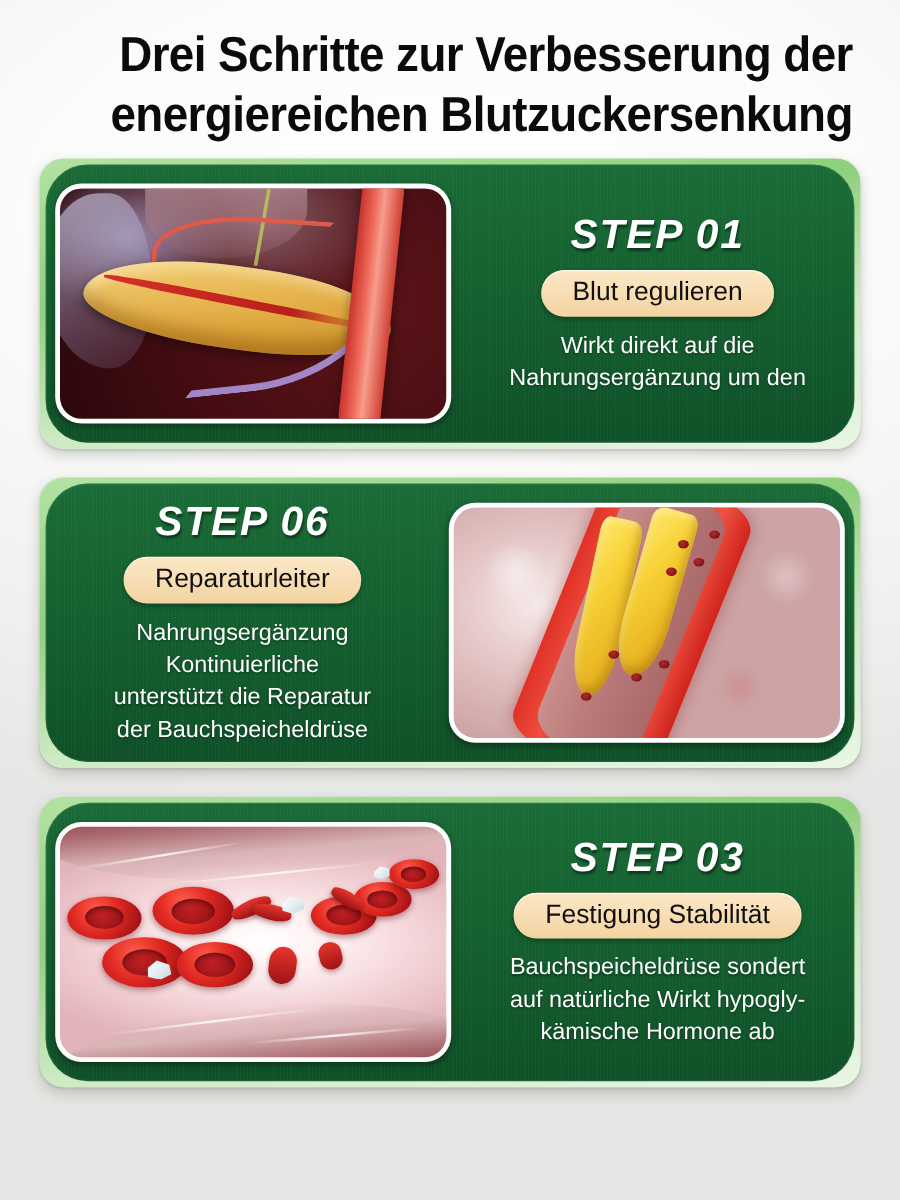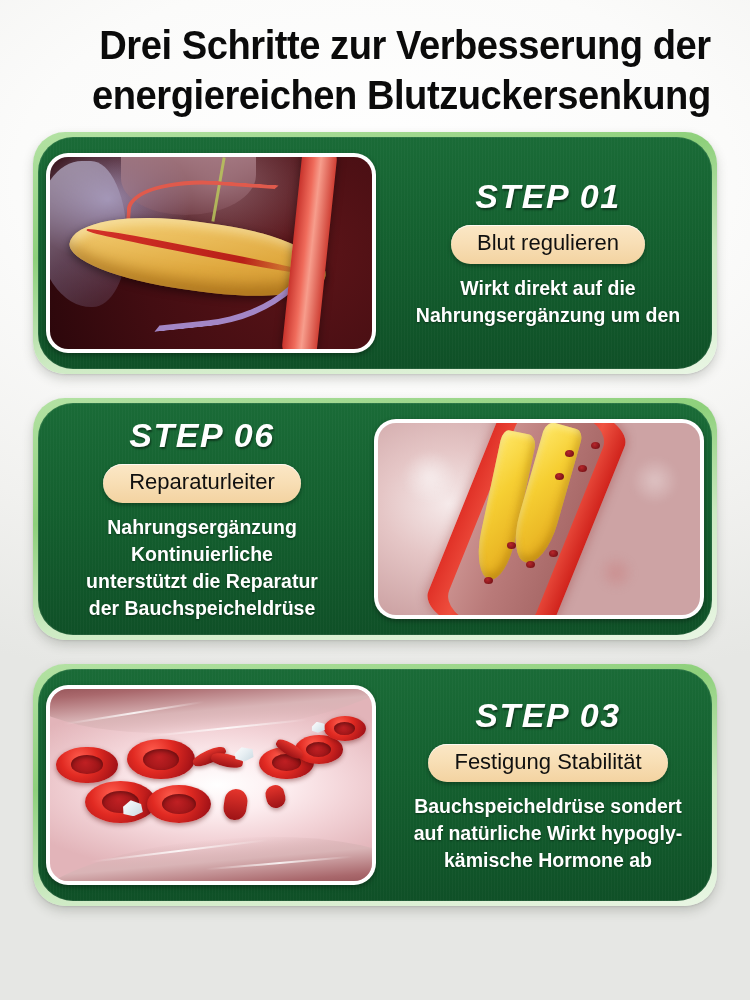--- a/index.html
+++ b/index.html
@@ -38,21 +38,21 @@
   
   .cards {
     position: relative;
     margin-top: 12px;
   }
   .card {
     position: relative;
     margin: 0 auto 24px auto;
     width: 684px;
     height: 242px;
-    border-radius: 32px;
+    border-radius: 20px;
     box-sizing: border-box;
     padding: 5px;
     background: linear-gradient(170deg, #b4e2a4 0%, #8ed07b 35%, #cdeac3 65%, #e9f6e4 100%);
     box-shadow:
       0 5px 11px rgba(60,70,55,0.22),
       0 1px 2px rgba(0,0,0,0.10);
   }
   .card-inner {
     position: relative;
     width: 100%;
@@ -128,21 +128,20 @@
       inset 0 1px 0 rgba(255,255,255,0.75);
     margin-bottom: 11px;
     white-space: nowrap;
   }
   .desc {
     font-size: 19.5px;
     line-height: 27px;
     color: #ffffff;
     text-shadow: 0 1px 2px rgba(0,0,0,0.4);
     padding: 0 6px;
-    font-weight: bold;
   }
   .desc div { white-space: nowrap; }
 
   
   .art-pancreas {
     background:
       radial-gradient(ellipse 120px 90px at 18% 22%, rgba(170,160,200,0.85), rgba(120,100,140,0) 70%),
       radial-gradient(ellipse 160px 110px at 52% 14%, rgba(150,110,120,0.8), rgba(110,60,70,0) 72%),
       radial-gradient(circle at 80% 50%, #5c1418 0%, #430d12 60%, #2c070b 100%),
       linear-gradient(160deg, #6d2226 0%, #4a1014 55%, #2a0609 100%);

